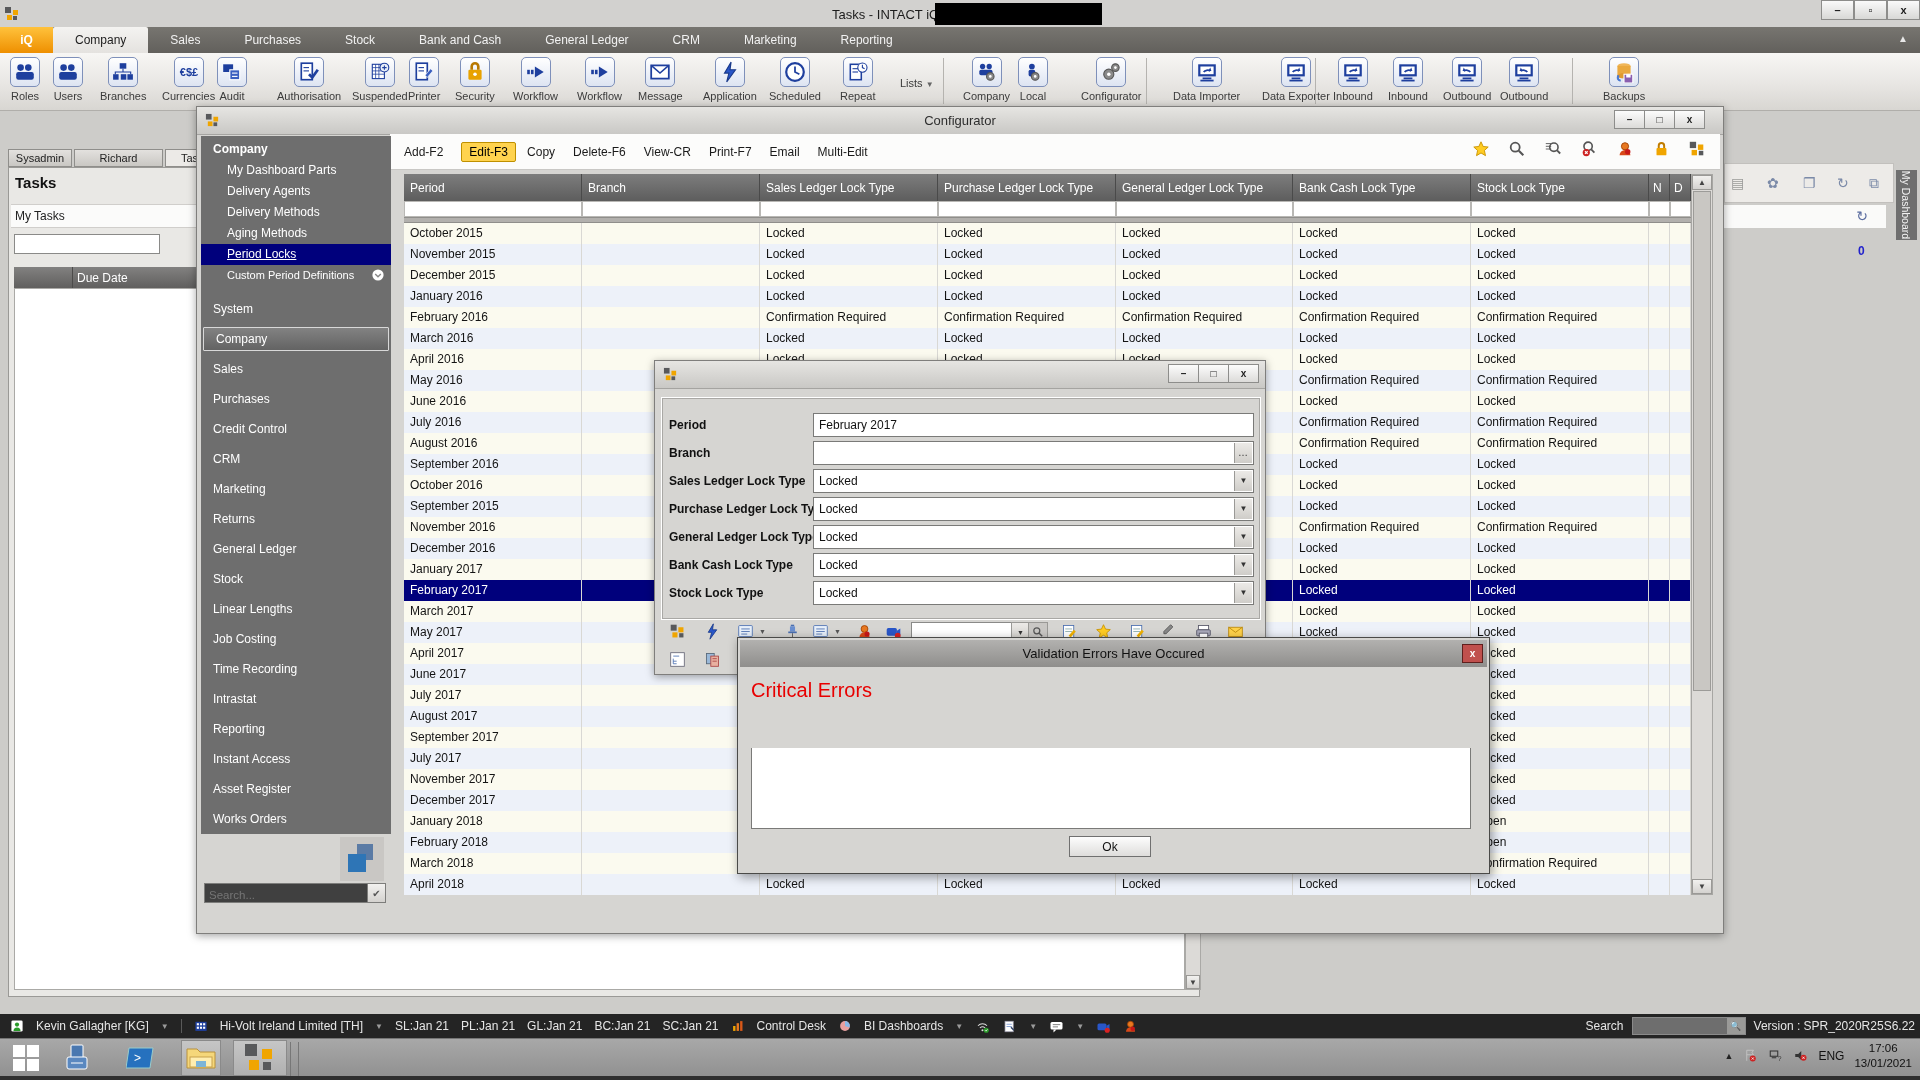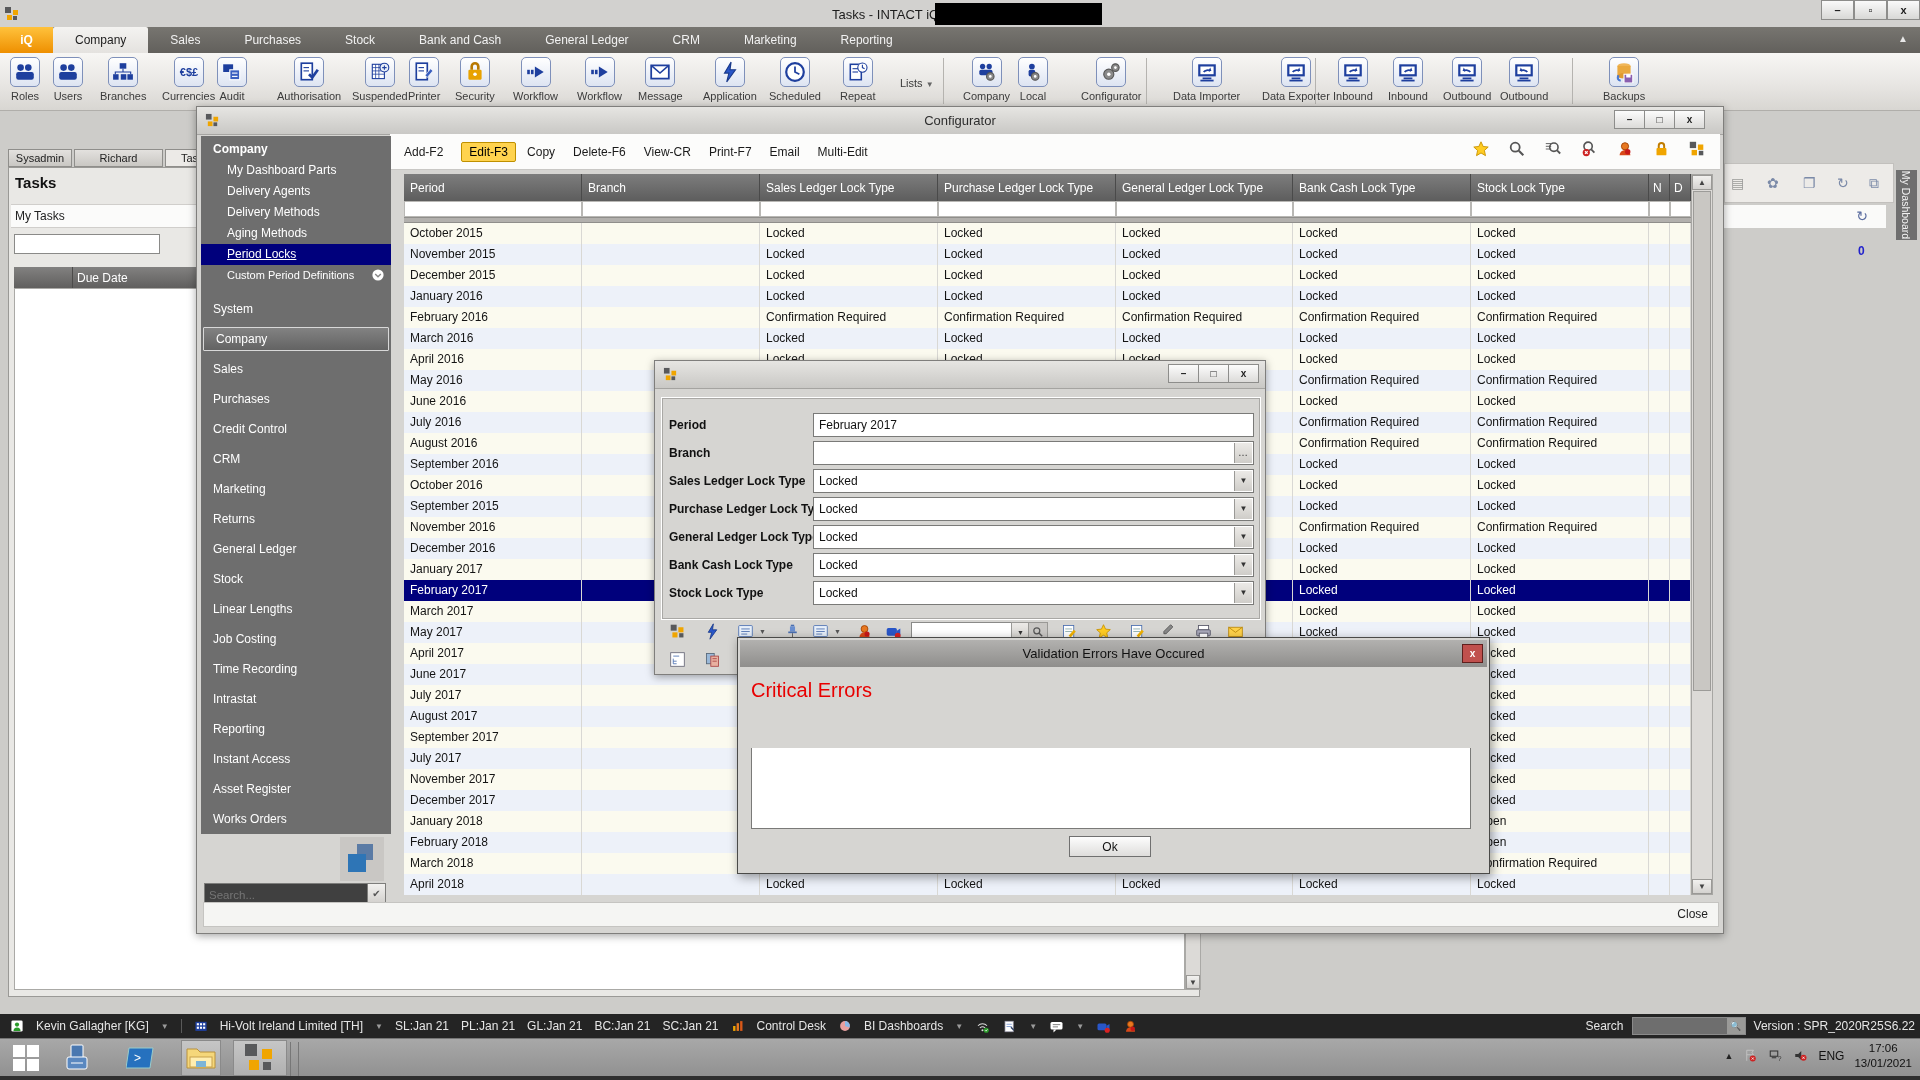--- a/index.html
+++ b/index.html
@@ -955,23 +955,20 @@
           <div class="gcell" style="width:178px">Locked</div>
           <div class="gcell" style="width:21px"></div>
           <div class="gcell" style="width:21px"></div>
         </div>
       </div>
     <div class="vscroll">
       <div class="sbtn" style="position:absolute;top:0;left:0;width:20px;height:15px;font-size:8px;">▲</div>
       <div style="position:absolute;top:16px;left:1px;width:18px;height:500px;background:#c9c7c3;border:1px solid #9c9b98;box-sizing:border-box;"></div>
       <div class="sbtn" style="position:absolute;bottom:0;left:0;width:20px;height:15px;font-size:8px;">▼</div>
     </div>
-    <div class="cfg-footer">
-      <span class="cfg-close">Close</span>
-    </div>
   </div>
 
   <div class="abs win dlg">
     <div class="wtitle">
       <svg width="15" height="15" style="position:absolute;left:8px;top:6px" viewBox="0 0 16 16">
           <rect x="1" y="1" width="6" height="6" fill="#58595b"></rect>
           <rect x="9" y="4" width="5" height="5" fill="#f0a500"></rect>
           <rect x="3" y="9" width="5" height="5" fill="#f0a500"></rect>
           <rect x="9" y="10" width="4" height="4" fill="#58595b"></rect>
         </svg>

